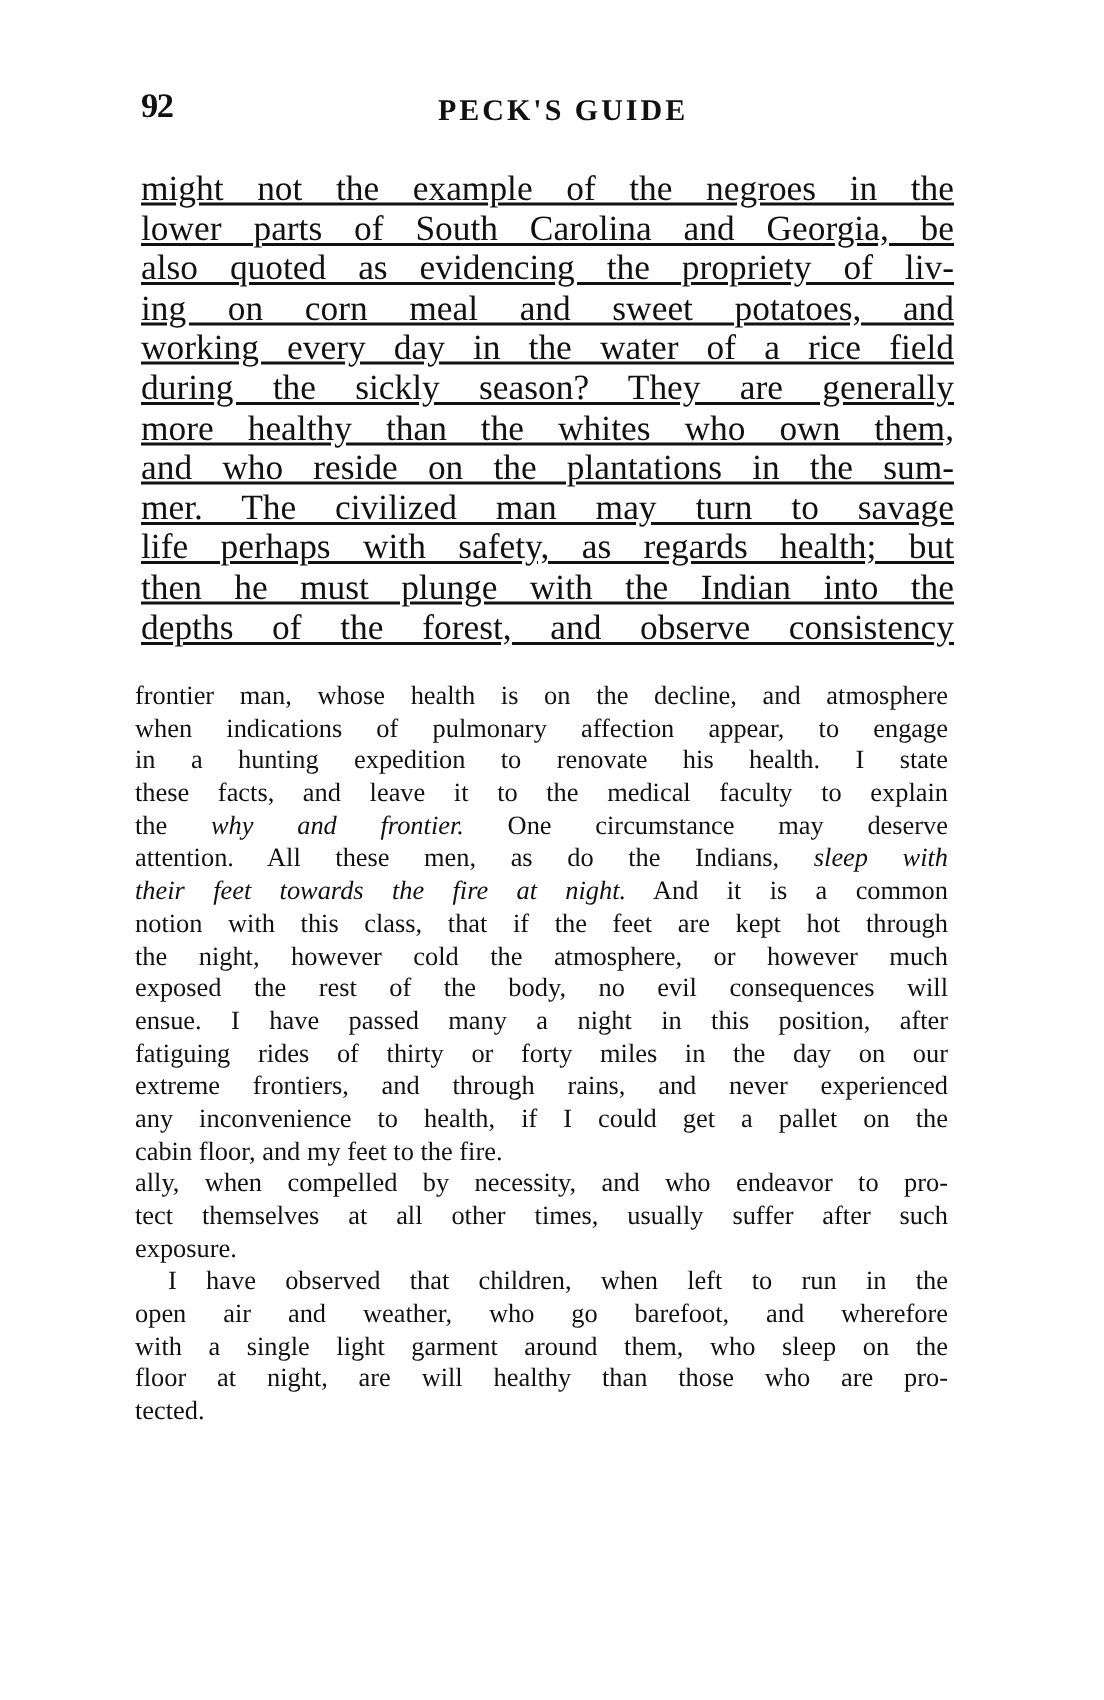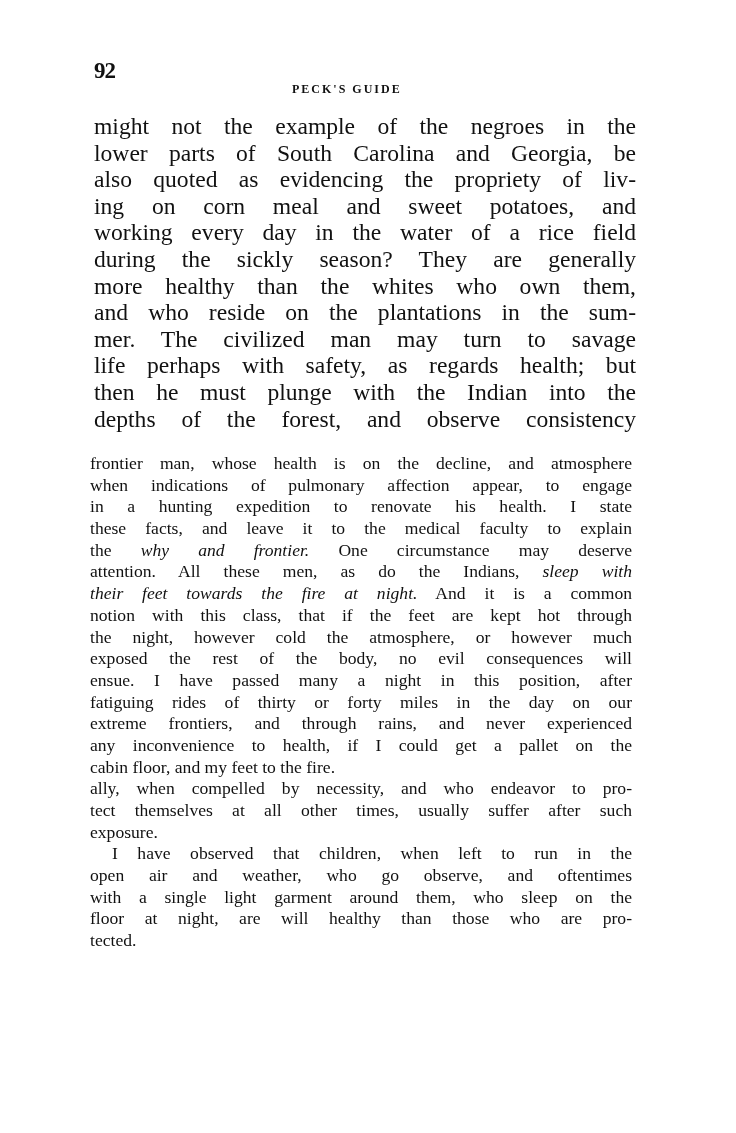--- a/index.html
+++ b/index.html
@@ -32,34 +32,34 @@
       left: 0;
       top: 0;
       font-size: 23px;
       font-weight: bold;
       letter-spacing: -1px;
     }
     .running-title {
       position: absolute;
       left: 198px;
       top: 5px;
-      font-size: 12px;
+      font-size: 20px;
       font-weight: bold;
       letter-spacing: 2px;
       font-variant: small-caps;
-      margin-top: 19px;
     }
 
     .main-text {
       position: absolute;
       top: 113px;
       left: 94px;
       width: 542px;
       font-size: 23.6px;
       line-height: 26.6px;
+      text-decoration: underline;
     }
     .main-text .line {
       display: block;
       text-align: justify;
       text-align-last: justify;
       white-space: nowrap;
       height: 26.6px;
     }
 
     .note-text {
@@ -122,18 +122,18 @@
       <span class="line"><span>exposed the rest of the body, no evil consequences will</span></span>
       <span class="line"><span>ensue. I have passed many a night in this position, after</span></span>
       <span class="line"><span>fatiguing rides of thirty or forty miles in the day on our</span></span>
       <span class="line"><span>extreme frontiers, and through rains, and never experienced</span></span>
       <span class="line"><span>any inconvenience to health, if I could get a pallet on the</span></span>
       <span class="line end"><span>cabin floor, and my feet to the fire.</span></span>
       <span class="line"><span>ally, when compelled by necessity, and who endeavor to pro-</span></span>
       <span class="line"><span>tect themselves at all other times, usually suffer after such</span></span>
       <span class="line end"><span>exposure.</span></span>
       <span class="line indent"><span>I have observed that children, when left to run in the</span></span>
-      <span class="line"><span>open air and weather, who go observe, and oftentimes</span></span>
+      <span class="line"><span>open air and weather, who go barefoot, and wherefore</span></span>
       <span class="line"><span>with a single light garment around them, who sleep on the</span></span>
       <span class="line"><span>floor at night, are will healthy than those who are pro-</span></span>
       <span class="line end"><span>tected.</span></span>
     </div>
 </div>
 
 </body></html>

